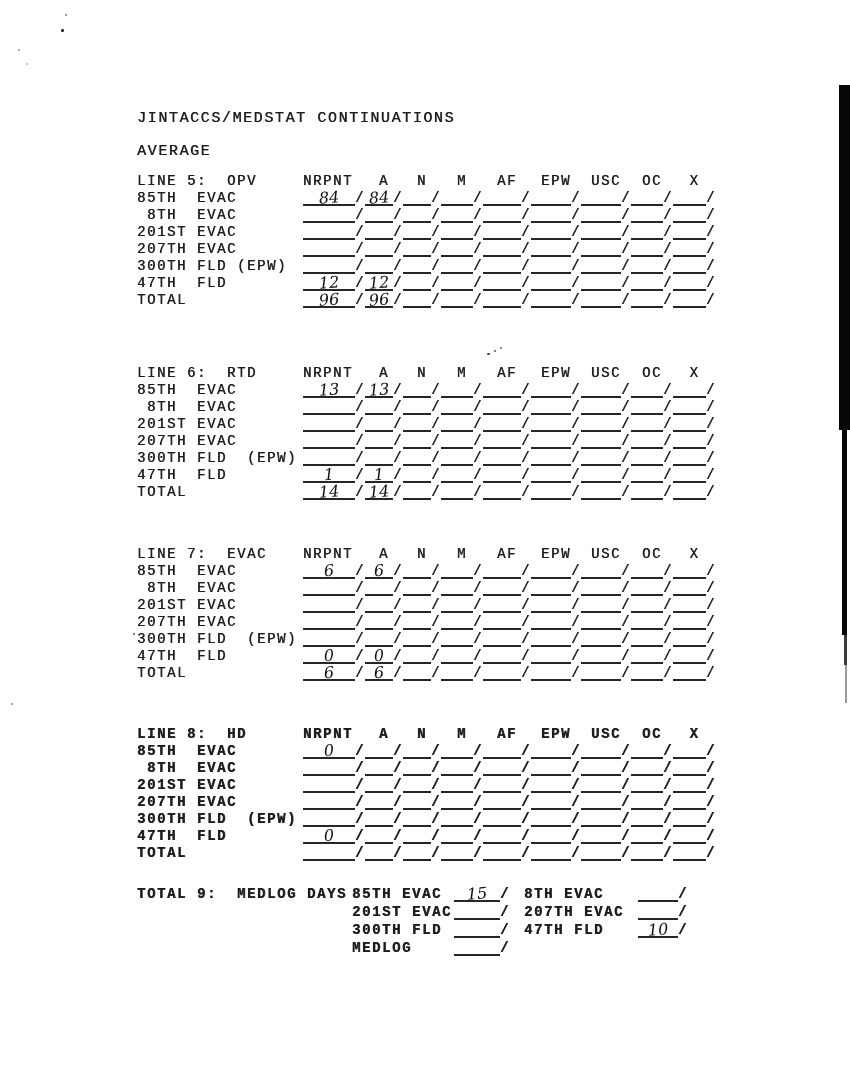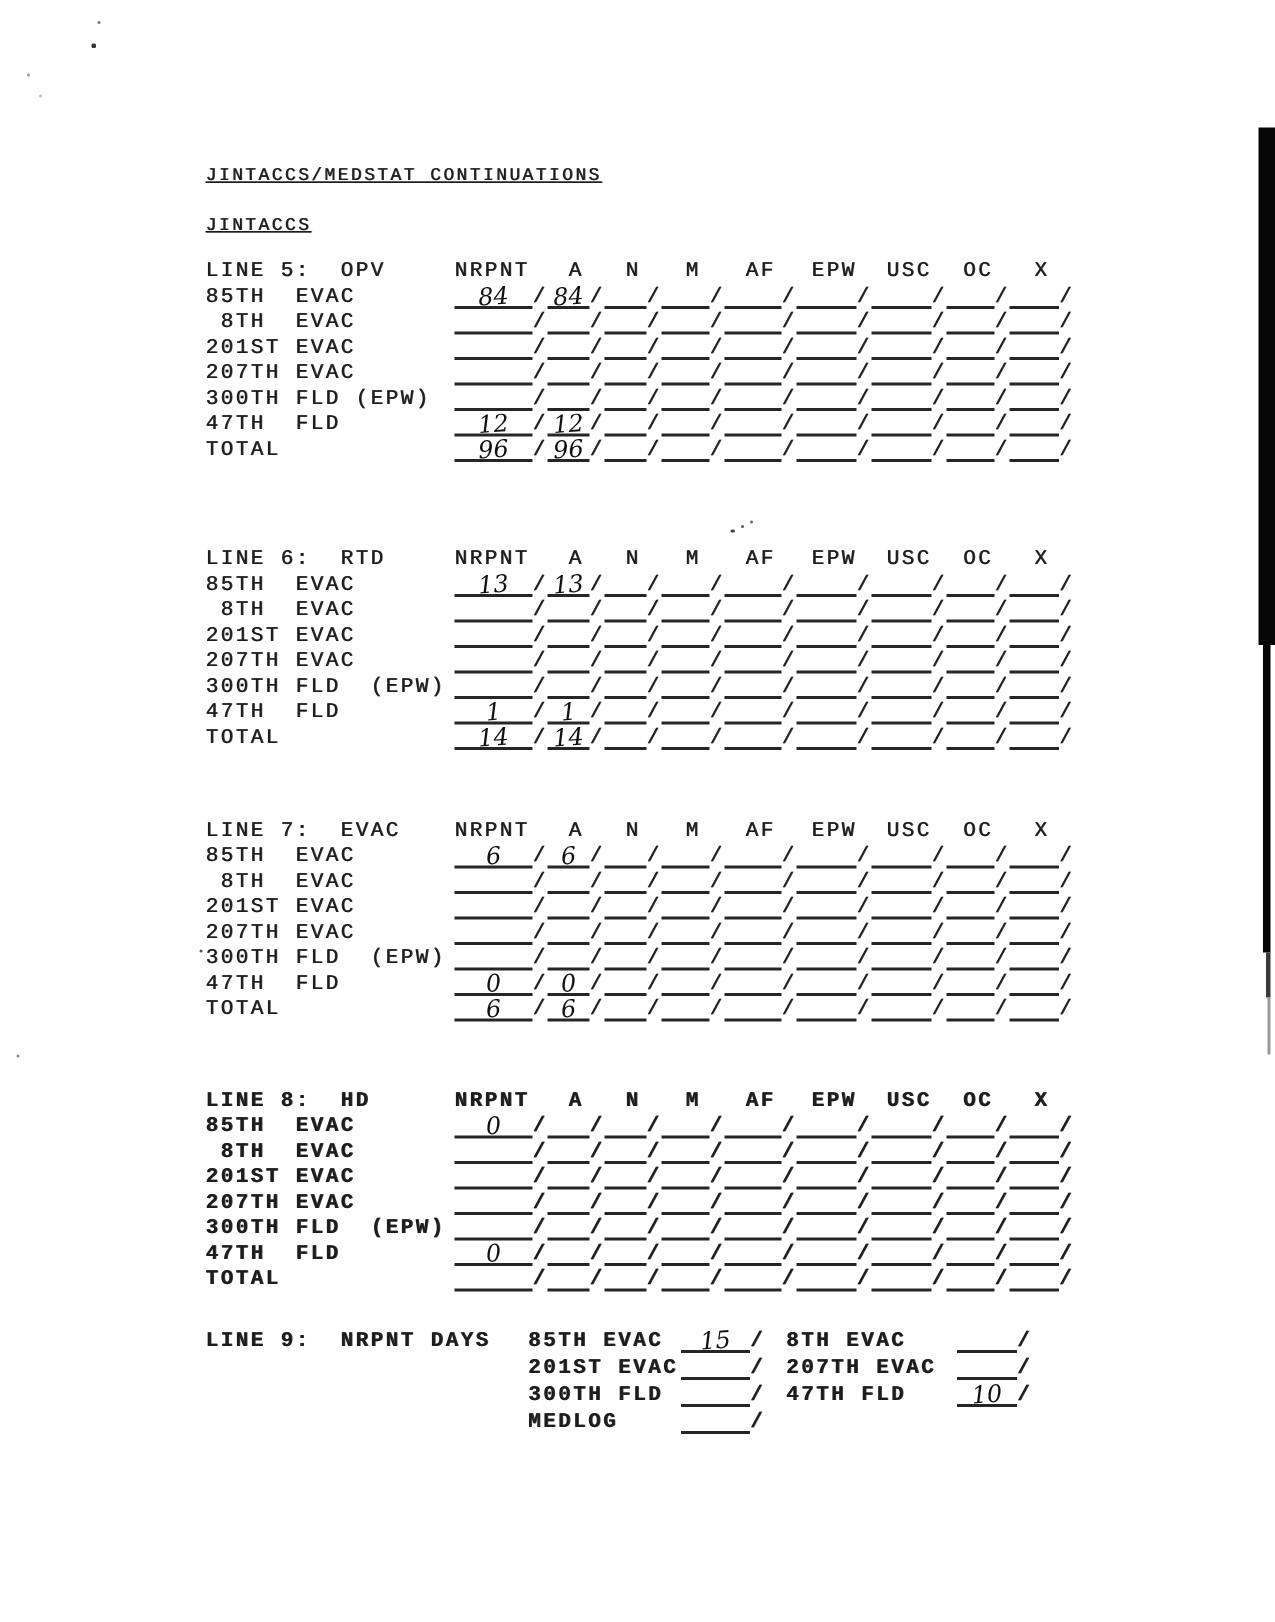--- a/index.html
+++ b/index.html
@@ -2,21 +2,21 @@
 <html><head>
 <meta charset="utf-8">
 <style>
   html,body{margin:0;padding:0;background:#ffffff;}
   .page{
     position:relative;width:850px;height:1081px;background:#ffffff;overflow:hidden;
     font-family:"Liberation Mono","DejaVu Sans Mono",monospace;color:#1d1d1d;
     text-shadow:0.5px 0 rgba(0,0,0,0.75);
   }
   .doc-title,.doc-subtitle{
-    position:absolute;left:137px;font-size:12px;letter-spacing:1.6px;white-space:pre;text-decoration:underline;
+    position:absolute;left:137px;font-size:15px;letter-spacing:1.6px;white-space:pre;
   }
   .doc-title{top:110px;}
   .doc-subtitle{top:143px;}
   .form-section{position:absolute;left:137px;font-size:14px;letter-spacing:1.6px;}
   .form-section.bold{font-weight:700;}
   .row{display:flex;align-items:flex-end;height:17px;white-space:pre;}
   .row-label{display:inline-block;width:166px;line-height:16px;}
   .col{display:inline-block;text-align:center;line-height:16px;}
   .col.first{text-align:left;}
   .field{display:inline-block;position:relative;height:15px;border-bottom:2px solid #262626;box-sizing:content-box;}
@@ -39,21 +39,21 @@
   .bar3{left:844px;top:635px;width:3px;height:30px;background:#3a3a3a;}
   .bar4{left:845px;top:665px;width:2px;height:38px;background:#9a9a9a;}
   .sp{position:absolute;background:#555;width:2px;height:2px;border-radius:1px;text-shadow:none;}
 </style>
 </head>
 <body>
 
 <div class="page">
 
   <div class="doc-title">JINTACCS/MEDSTAT CONTINUATIONS</div>
-  <div class="doc-subtitle">JINTACCS</div>
+  <div class="doc-subtitle">AVERAGE</div>
 
   <div class="form-section" style="top:172px">
       <div class="row head"><span class="row-label">LINE 5:  OPV</span><span class="col first" style="width: 62px;">NRPNT</span><span class="col" style="width: 38px;">A</span><span class="col" style="width: 38px;">N</span><span class="col" style="width: 42px;">M</span><span class="col" style="width: 48px;">AF</span><span class="col" style="width: 50px;">EPW</span><span class="col" style="width: 50px;">USC</span><span class="col" style="width: 42px;">OC</span><span class="col" style="width: 43px;">X</span></div>
       <div class="row"><span class="row-label">85TH  EVAC</span><span class="field" style="width: 52px;"><span class="hw">84</span></span><span class="slash">/</span><span class="field" style="width: 28px;"><span class="hw">84</span></span><span class="slash">/</span><span class="field" style="width: 28px;"></span><span class="slash">/</span><span class="field" style="width: 32px;"></span><span class="slash">/</span><span class="field" style="width: 38px;"></span><span class="slash">/</span><span class="field" style="width: 40px;"></span><span class="slash">/</span><span class="field" style="width: 40px;"></span><span class="slash">/</span><span class="field" style="width: 32px;"></span><span class="slash">/</span><span class="field" style="width: 33px;"></span><span class="slash">/</span></div>
       <div class="row"><span class="row-label"> 8TH  EVAC</span><span class="field" style="width: 52px;"></span><span class="slash">/</span><span class="field" style="width: 28px;"></span><span class="slash">/</span><span class="field" style="width: 28px;"></span><span class="slash">/</span><span class="field" style="width: 32px;"></span><span class="slash">/</span><span class="field" style="width: 38px;"></span><span class="slash">/</span><span class="field" style="width: 40px;"></span><span class="slash">/</span><span class="field" style="width: 40px;"></span><span class="slash">/</span><span class="field" style="width: 32px;"></span><span class="slash">/</span><span class="field" style="width: 33px;"></span><span class="slash">/</span></div>
       <div class="row"><span class="row-label">201ST EVAC</span><span class="field" style="width: 52px;"></span><span class="slash">/</span><span class="field" style="width: 28px;"></span><span class="slash">/</span><span class="field" style="width: 28px;"></span><span class="slash">/</span><span class="field" style="width: 32px;"></span><span class="slash">/</span><span class="field" style="width: 38px;"></span><span class="slash">/</span><span class="field" style="width: 40px;"></span><span class="slash">/</span><span class="field" style="width: 40px;"></span><span class="slash">/</span><span class="field" style="width: 32px;"></span><span class="slash">/</span><span class="field" style="width: 33px;"></span><span class="slash">/</span></div>
       <div class="row"><span class="row-label">207TH EVAC</span><span class="field" style="width: 52px;"></span><span class="slash">/</span><span class="field" style="width: 28px;"></span><span class="slash">/</span><span class="field" style="width: 28px;"></span><span class="slash">/</span><span class="field" style="width: 32px;"></span><span class="slash">/</span><span class="field" style="width: 38px;"></span><span class="slash">/</span><span class="field" style="width: 40px;"></span><span class="slash">/</span><span class="field" style="width: 40px;"></span><span class="slash">/</span><span class="field" style="width: 32px;"></span><span class="slash">/</span><span class="field" style="width: 33px;"></span><span class="slash">/</span></div>
       <div class="row"><span class="row-label">300TH FLD (EPW)</span><span class="field" style="width: 52px;"></span><span class="slash">/</span><span class="field" style="width: 28px;"></span><span class="slash">/</span><span class="field" style="width: 28px;"></span><span class="slash">/</span><span class="field" style="width: 32px;"></span><span class="slash">/</span><span class="field" style="width: 38px;"></span><span class="slash">/</span><span class="field" style="width: 40px;"></span><span class="slash">/</span><span class="field" style="width: 40px;"></span><span class="slash">/</span><span class="field" style="width: 32px;"></span><span class="slash">/</span><span class="field" style="width: 33px;"></span><span class="slash">/</span></div>
       <div class="row"><span class="row-label">47TH  FLD</span><span class="field" style="width: 52px;"><span class="hw">12</span></span><span class="slash">/</span><span class="field" style="width: 28px;"><span class="hw">12</span></span><span class="slash">/</span><span class="field" style="width: 28px;"></span><span class="slash">/</span><span class="field" style="width: 32px;"></span><span class="slash">/</span><span class="field" style="width: 38px;"></span><span class="slash">/</span><span class="field" style="width: 40px;"></span><span class="slash">/</span><span class="field" style="width: 40px;"></span><span class="slash">/</span><span class="field" style="width: 32px;"></span><span class="slash">/</span><span class="field" style="width: 33px;"></span><span class="slash">/</span></div>
       <div class="row"><span class="row-label">TOTAL</span><span class="field" style="width: 52px;"><span class="hw">96</span></span><span class="slash">/</span><span class="field" style="width: 28px;"><span class="hw">96</span></span><span class="slash">/</span><span class="field" style="width: 28px;"></span><span class="slash">/</span><span class="field" style="width: 32px;"></span><span class="slash">/</span><span class="field" style="width: 38px;"></span><span class="slash">/</span><span class="field" style="width: 40px;"></span><span class="slash">/</span><span class="field" style="width: 40px;"></span><span class="slash">/</span><span class="field" style="width: 32px;"></span><span class="slash">/</span><span class="field" style="width: 33px;"></span><span class="slash">/</span></div>
@@ -83,21 +83,21 @@
       <div class="row"><span class="row-label">85TH  EVAC</span><span class="field" style="width: 52px;"><span class="hw">0</span></span><span class="slash">/</span><span class="field" style="width: 28px;"></span><span class="slash">/</span><span class="field" style="width: 28px;"></span><span class="slash">/</span><span class="field" style="width: 32px;"></span><span class="slash">/</span><span class="field" style="width: 38px;"></span><span class="slash">/</span><span class="field" style="width: 40px;"></span><span class="slash">/</span><span class="field" style="width: 40px;"></span><span class="slash">/</span><span class="field" style="width: 32px;"></span><span class="slash">/</span><span class="field" style="width: 33px;"></span><span class="slash">/</span></div>
       <div class="row"><span class="row-label"> 8TH  EVAC</span><span class="field" style="width: 52px;"></span><span class="slash">/</span><span class="field" style="width: 28px;"></span><span class="slash">/</span><span class="field" style="width: 28px;"></span><span class="slash">/</span><span class="field" style="width: 32px;"></span><span class="slash">/</span><span class="field" style="width: 38px;"></span><span class="slash">/</span><span class="field" style="width: 40px;"></span><span class="slash">/</span><span class="field" style="width: 40px;"></span><span class="slash">/</span><span class="field" style="width: 32px;"></span><span class="slash">/</span><span class="field" style="width: 33px;"></span><span class="slash">/</span></div>
       <div class="row"><span class="row-label">201ST EVAC</span><span class="field" style="width: 52px;"></span><span class="slash">/</span><span class="field" style="width: 28px;"></span><span class="slash">/</span><span class="field" style="width: 28px;"></span><span class="slash">/</span><span class="field" style="width: 32px;"></span><span class="slash">/</span><span class="field" style="width: 38px;"></span><span class="slash">/</span><span class="field" style="width: 40px;"></span><span class="slash">/</span><span class="field" style="width: 40px;"></span><span class="slash">/</span><span class="field" style="width: 32px;"></span><span class="slash">/</span><span class="field" style="width: 33px;"></span><span class="slash">/</span></div>
       <div class="row"><span class="row-label">207TH EVAC</span><span class="field" style="width: 52px;"></span><span class="slash">/</span><span class="field" style="width: 28px;"></span><span class="slash">/</span><span class="field" style="width: 28px;"></span><span class="slash">/</span><span class="field" style="width: 32px;"></span><span class="slash">/</span><span class="field" style="width: 38px;"></span><span class="slash">/</span><span class="field" style="width: 40px;"></span><span class="slash">/</span><span class="field" style="width: 40px;"></span><span class="slash">/</span><span class="field" style="width: 32px;"></span><span class="slash">/</span><span class="field" style="width: 33px;"></span><span class="slash">/</span></div>
       <div class="row"><span class="row-label">300TH FLD  (EPW)</span><span class="field" style="width: 52px;"></span><span class="slash">/</span><span class="field" style="width: 28px;"></span><span class="slash">/</span><span class="field" style="width: 28px;"></span><span class="slash">/</span><span class="field" style="width: 32px;"></span><span class="slash">/</span><span class="field" style="width: 38px;"></span><span class="slash">/</span><span class="field" style="width: 40px;"></span><span class="slash">/</span><span class="field" style="width: 40px;"></span><span class="slash">/</span><span class="field" style="width: 32px;"></span><span class="slash">/</span><span class="field" style="width: 33px;"></span><span class="slash">/</span></div>
       <div class="row"><span class="row-label">47TH  FLD</span><span class="field" style="width: 52px;"><span class="hw">0</span></span><span class="slash">/</span><span class="field" style="width: 28px;"></span><span class="slash">/</span><span class="field" style="width: 28px;"></span><span class="slash">/</span><span class="field" style="width: 32px;"></span><span class="slash">/</span><span class="field" style="width: 38px;"></span><span class="slash">/</span><span class="field" style="width: 40px;"></span><span class="slash">/</span><span class="field" style="width: 40px;"></span><span class="slash">/</span><span class="field" style="width: 32px;"></span><span class="slash">/</span><span class="field" style="width: 33px;"></span><span class="slash">/</span></div>
       <div class="row"><span class="row-label">TOTAL</span><span class="field" style="width: 52px;"></span><span class="slash">/</span><span class="field" style="width: 28px;"></span><span class="slash">/</span><span class="field" style="width: 28px;"></span><span class="slash">/</span><span class="field" style="width: 32px;"></span><span class="slash">/</span><span class="field" style="width: 38px;"></span><span class="slash">/</span><span class="field" style="width: 40px;"></span><span class="slash">/</span><span class="field" style="width: 40px;"></span><span class="slash">/</span><span class="field" style="width: 32px;"></span><span class="slash">/</span><span class="field" style="width: 33px;"></span><span class="slash">/</span></div>
     </div>
 
   <div class="line9" style="top:884px">
-      <div class="row l9row"><span class="l9-prefix">LINE 9:  NRPNT DAYS</span><span class="l9-label">85TH EVAC</span><span class="field l9-field"><span class="hw">15</span></span><span class="slash">/</span><span class="l9-label second">8TH EVAC</span><span class="field l9-field second"></span><span class="slash">/</span></div>
+      <div class="row l9row"><span class="l9-prefix">TOTAL 9:  MEDLOG DAYS</span><span class="l9-label">85TH EVAC</span><span class="field l9-field"><span class="hw">15</span></span><span class="slash">/</span><span class="l9-label second">8TH EVAC</span><span class="field l9-field second"></span><span class="slash">/</span></div>
       <div class="row l9row"><span class="l9-prefix"></span><span class="l9-label">201ST EVAC</span><span class="field l9-field"></span><span class="slash">/</span><span class="l9-label second">207TH EVAC</span><span class="field l9-field second"></span><span class="slash">/</span></div>
       <div class="row l9row"><span class="l9-prefix"></span><span class="l9-label">300TH FLD</span><span class="field l9-field"></span><span class="slash">/</span><span class="l9-label second">47TH FLD</span><span class="field l9-field second"><span class="hw">10</span></span><span class="slash">/</span></div>
       <div class="row l9row"><span class="l9-prefix"></span><span class="l9-label">MEDLOG</span><span class="field l9-field"></span><span class="slash">/</span></div>
     </div>
 
   <div class="art bar1"></div>
   <div class="art bar2"></div>
   <div class="art bar3"></div>
   <div class="art bar4"></div>
   <div class="sp" style="left:65px;top:14px;background:#777"></div>

